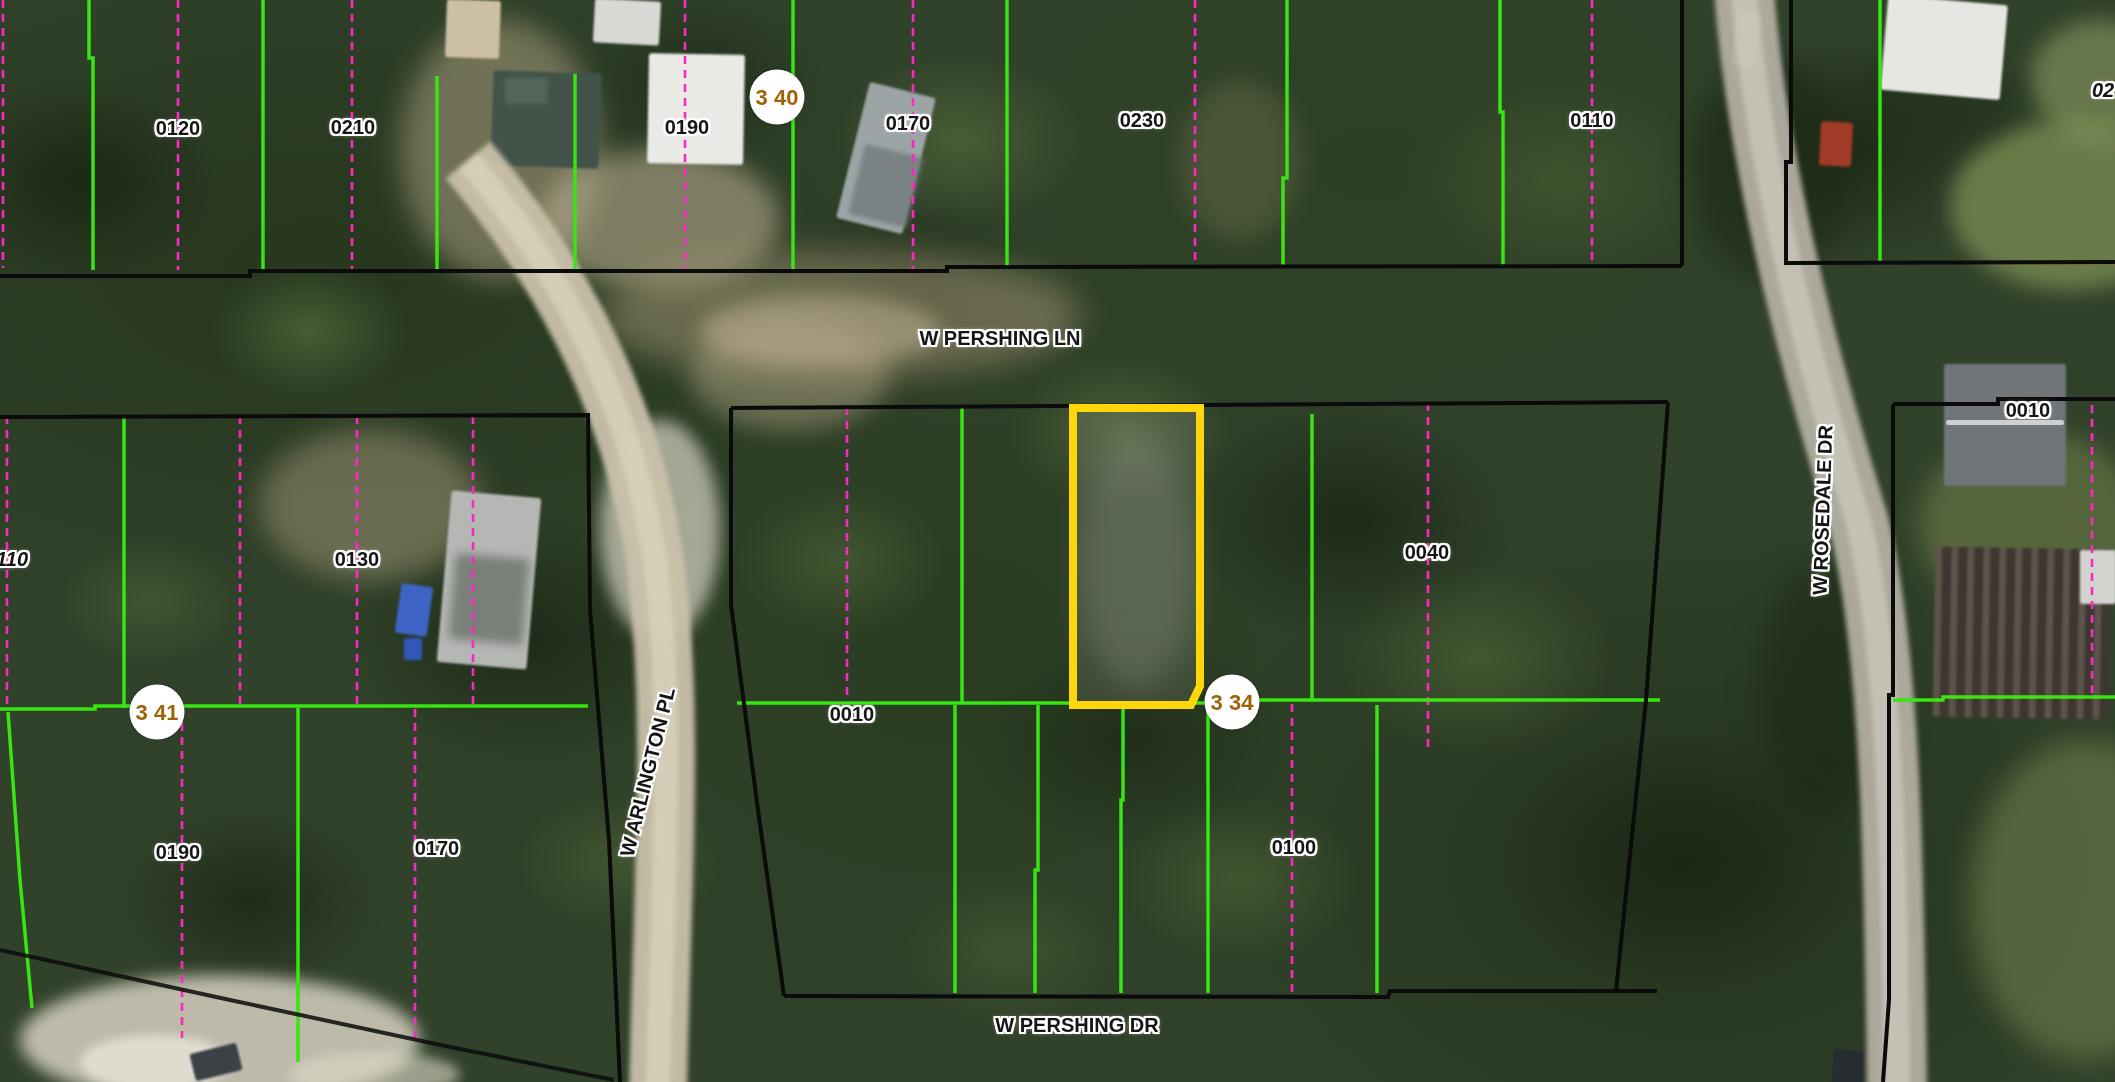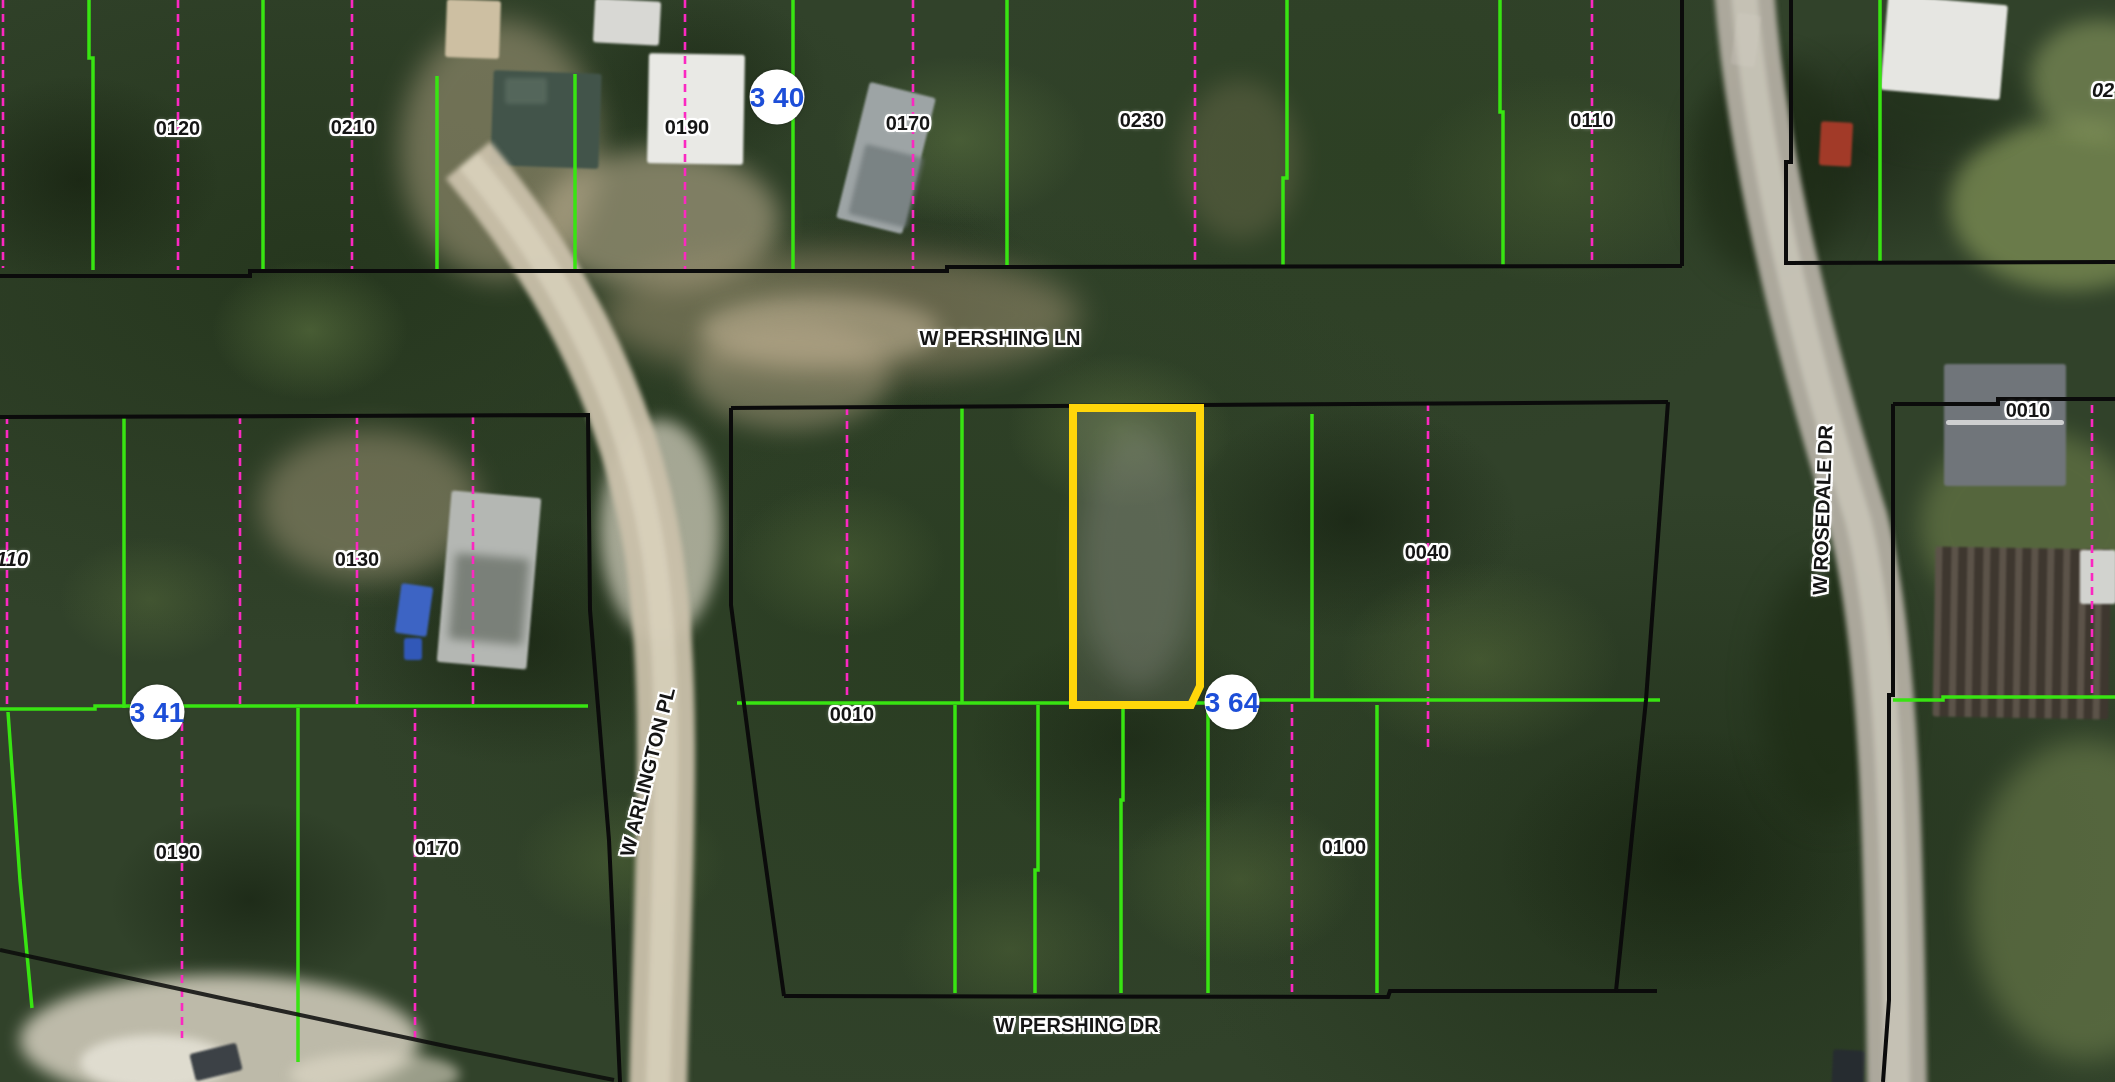--- a/index.html
+++ b/index.html
@@ -40,21 +40,21 @@
   .roads path{fill:none;}
   .plabel{position:absolute;transform:translate(-50%,-50%);font-weight:bold;font-size:20px;
     color:#151515;white-space:nowrap;letter-spacing:0;
     text-shadow:-2px -2px 0 #fff,2px -2px 0 #fff,-2px 2px 0 #fff,2px 2px 0 #fff,
       -2px 0 0 #fff,2px 0 0 #fff,0 -2px 0 #fff,0 2px 0 #fff,0 0 3px #fff,0 0 5px #fff;}
   .plabel-raw{transform:none;font-style:italic;}
   .rot-arl{transform:translate(-50%,-50%) rotate(-76deg);}
   .rot-ros{transform:translate(-50%,-50%) rotate(-88deg);}
   .badge{position:absolute;width:55px;height:55px;border-radius:50%;background:#ffffff;
     transform:translate(-50%,-50%);display:flex;align-items:center;justify-content:center;
-    font-weight:bold;font-size:28px;color:#1d4ed8;box-shadow:0 0 3px rgba(0,0,0,.35);white-space:pre;}
+    font-weight:bold;font-size:22px;color:#a16207;box-shadow:0 0 3px rgba(0,0,0,.35);white-space:pre;}
   .stripes{background:repeating-linear-gradient(90deg,#5c5349 0 7px,#3e372f 7px 16px);}
 </style>
 </head>
 <body>
 
 <div class="stage">
 
   <div class="photo">
     <div class="layer layer-dark"></div>
     <div class="layer layer-light"></div>
@@ -183,25 +183,25 @@
   <div class="plabel" style="left:908px;top:123px">0170</div>
   <div class="plabel" style="left:1142px;top:120px">0230</div>
   <div class="plabel" style="left:1592px;top:120px">0110</div>
   <div class="plabel plabel-raw" style="left:2092px;top:79px">02</div>
   <div class="plabel plabel-raw" style="left:-15px;top:548px">0110</div>
   <div class="plabel" style="left:357px;top:559px">0130</div>
   <div class="plabel" style="left:178px;top:852px">0190</div>
   <div class="plabel" style="left:437px;top:848px">0170</div>
   <div class="plabel" style="left:852px;top:714px">0010</div>
   <div class="plabel" style="left:1427px;top:552px">0040</div>
-  <div class="plabel" style="left:1344px;top:847px">0100</div>
+  <div class="plabel" style="left:1294px;top:847px">0100</div>
   <div class="plabel" style="left:2028px;top:410px">0010</div>
 
   <div class="plabel" style="left:1000px;top:338px">W PERSHING LN</div>
   <div class="plabel rot-arl" style="left:648px;top:772px">W ARLINGTON PL</div>
   <div class="plabel rot-ros" style="left:1823px;top:510px">W ROSEDALE DR</div>
   <div class="plabel" style="left:1077px;top:1025px">W PERSHING DR</div>
 
   <div class="badge" style="left:777px;top:97px">3 40</div>
   <div class="badge" style="left:157px;top:712px">3 41</div>
-  <div class="badge" style="left:1232px;top:702px">3 64</div>
+  <div class="badge" style="left:1232px;top:702px">3 34</div>
 
 </div>
 
 </body></html>

